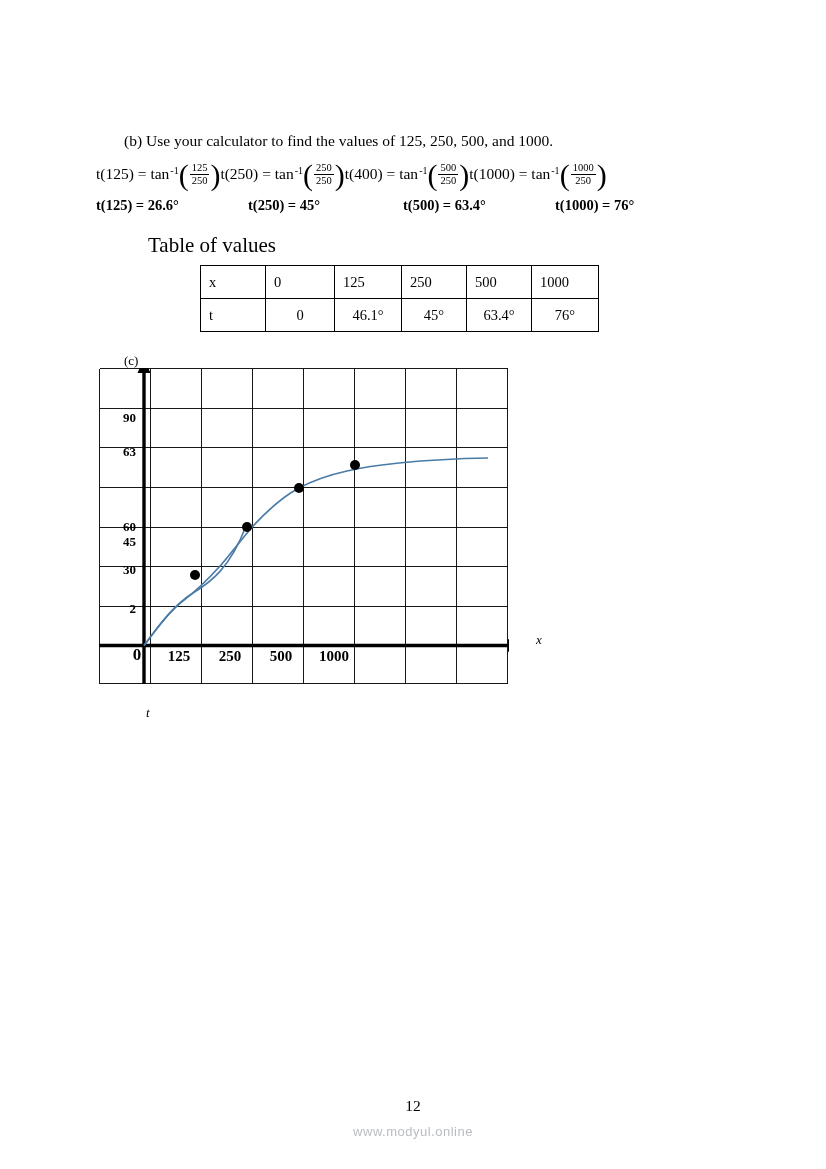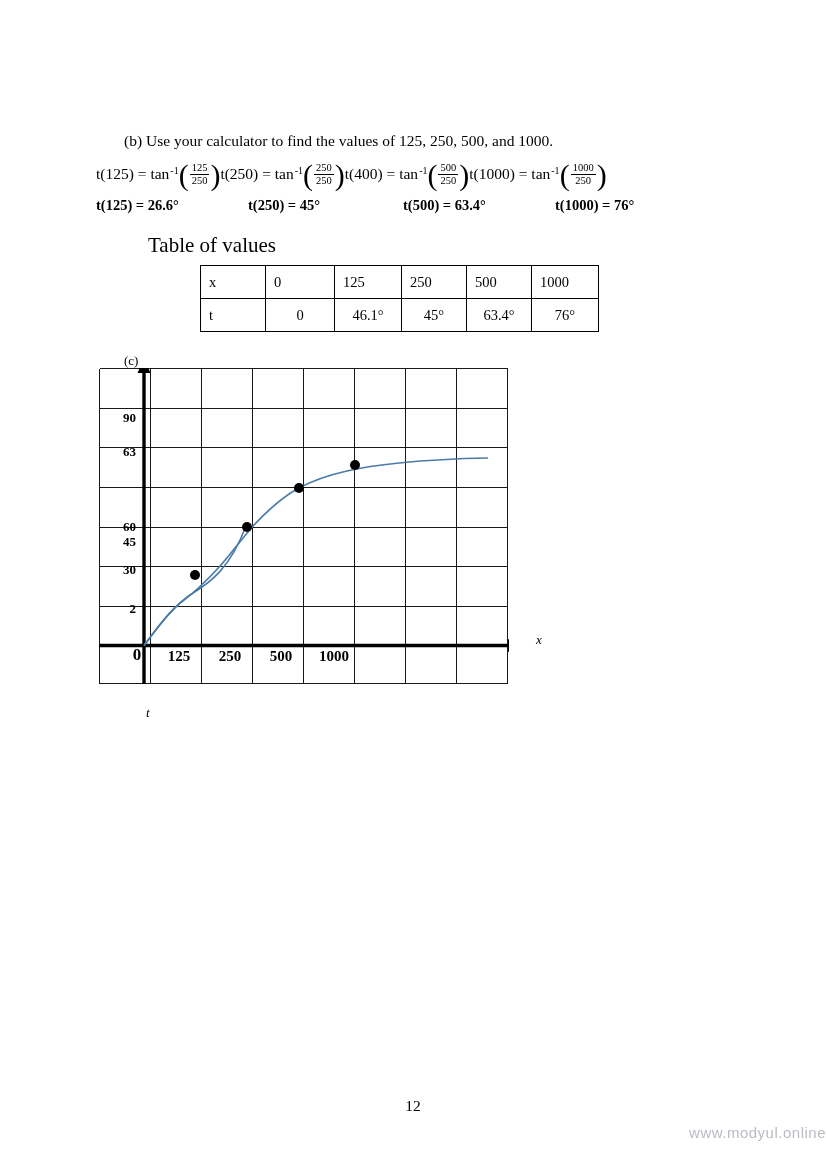--- a/index.html
+++ b/index.html
@@ -182,22 +182,22 @@
     top: 1097px;
     width: 826px;
     text-align: center;
     font-size: 15.5px;
   }
   .watermark {
     position: absolute;
     left: 0;
     top: 1124px;
     width: 826px;
-    text-align: right;
-    font-size: 15px;
+    text-align: center;
+    font-size: 13px;
     color: #b9bcc2;
     font-family: "Liberation Sans", sans-serif;
     letter-spacing: 0.5px;
   }
 </style>
 </head>
 <body>
 
 <div class="page">
 

